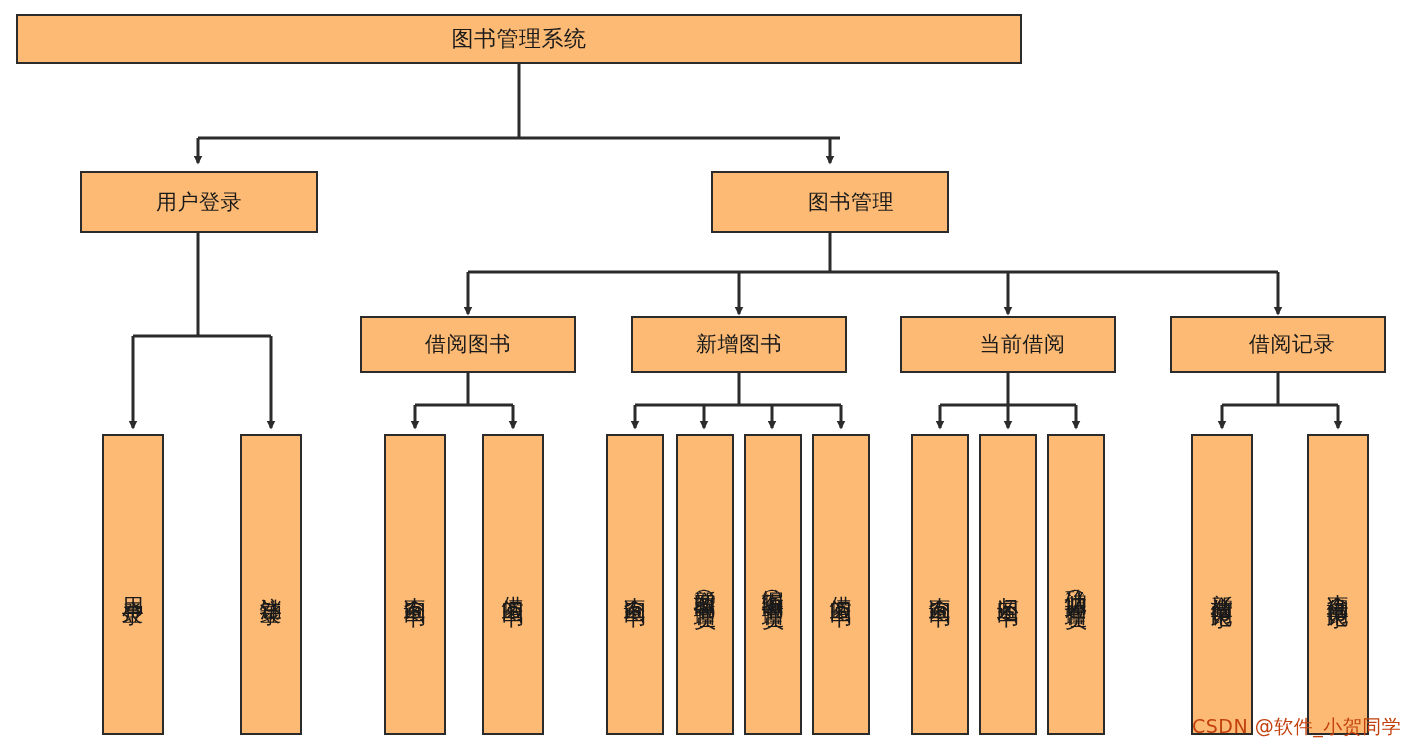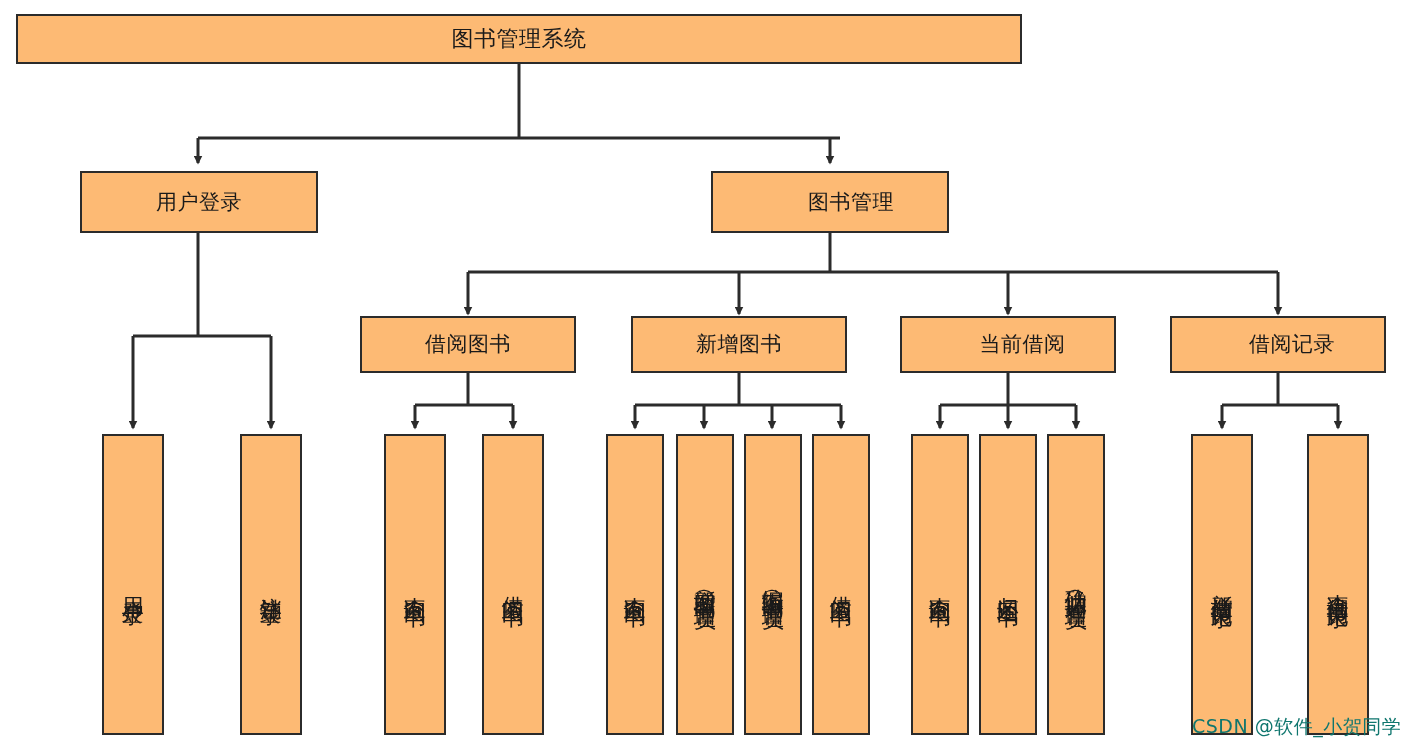--- a/index.html
+++ b/index.html
@@ -56,21 +56,21 @@
   .node.vert .node-label {
     writing-mode: vertical-rl;
     text-orientation: upright;
     font-size: 22px;
     line-height: 1.25;
     letter-spacing: 3px;
     max-height: 100%;
   }
   .watermark {
     position: absolute;
-    color: #0f766e;
+    color: #c2410c;
     font-size: 19px;
     white-space: nowrap;
     letter-spacing: 0.5px;
     user-select: none;
   }
 </style>
 </head>
 <body>
 
 <div id="diagram-root">

